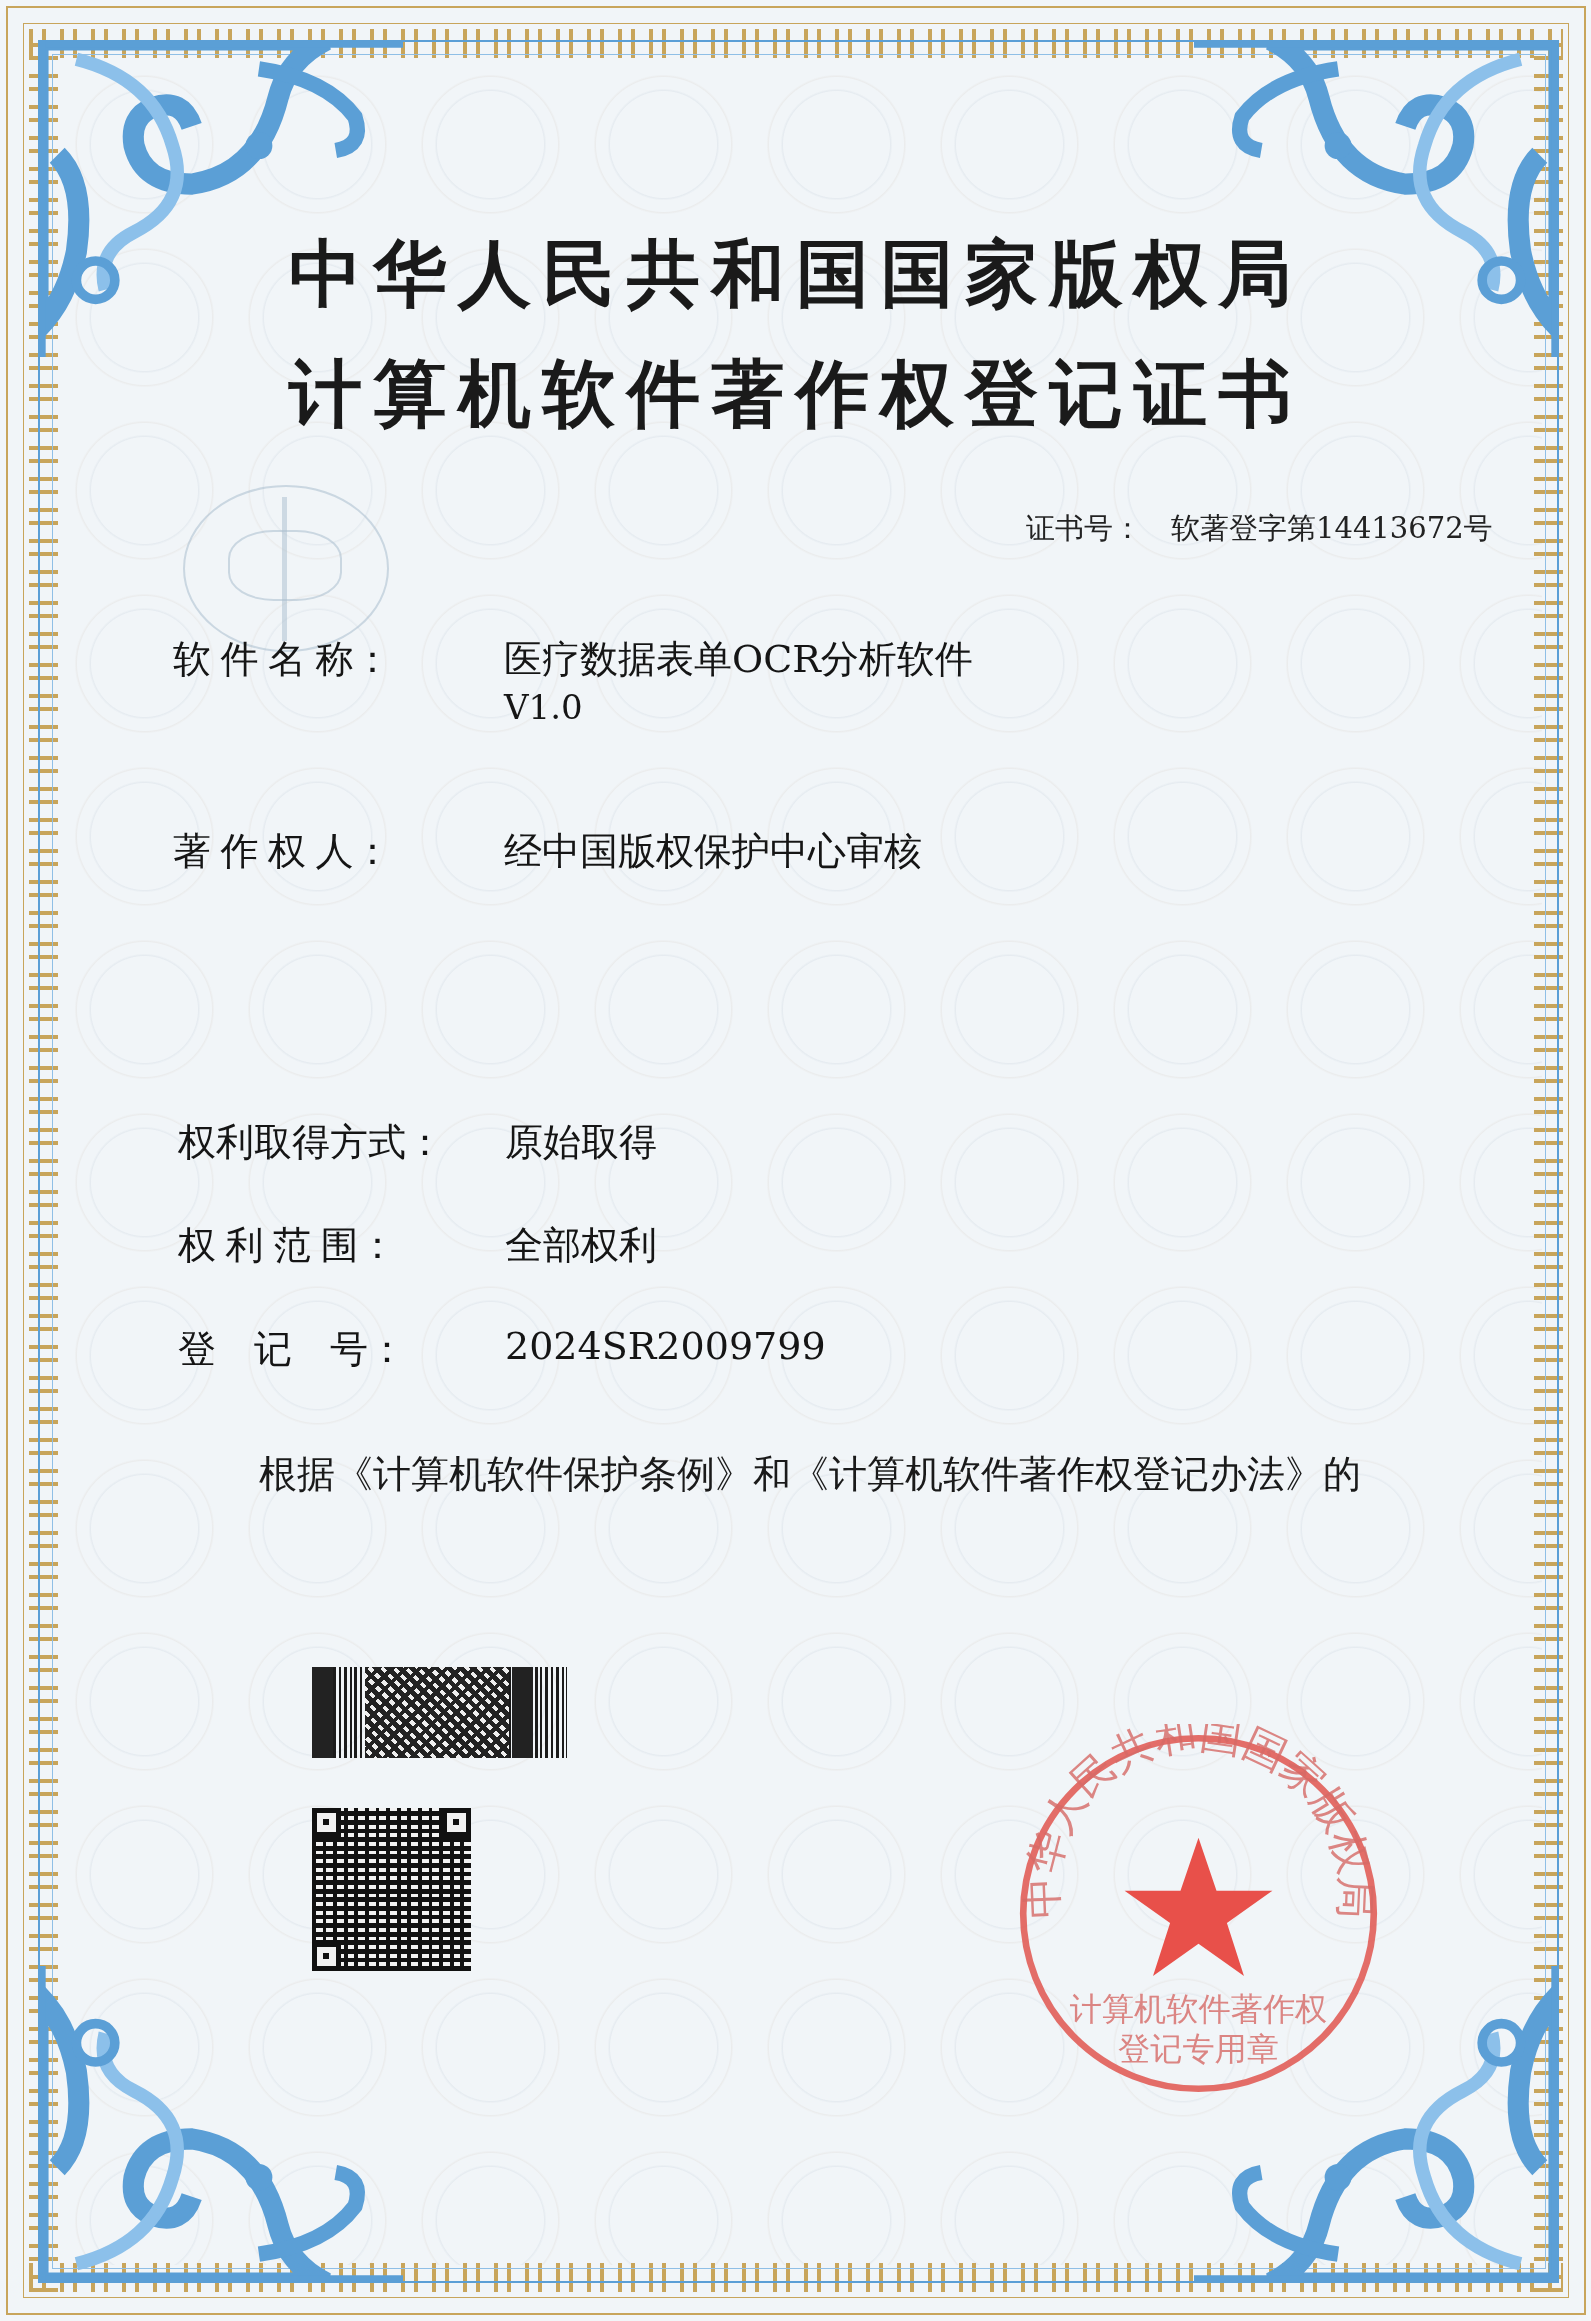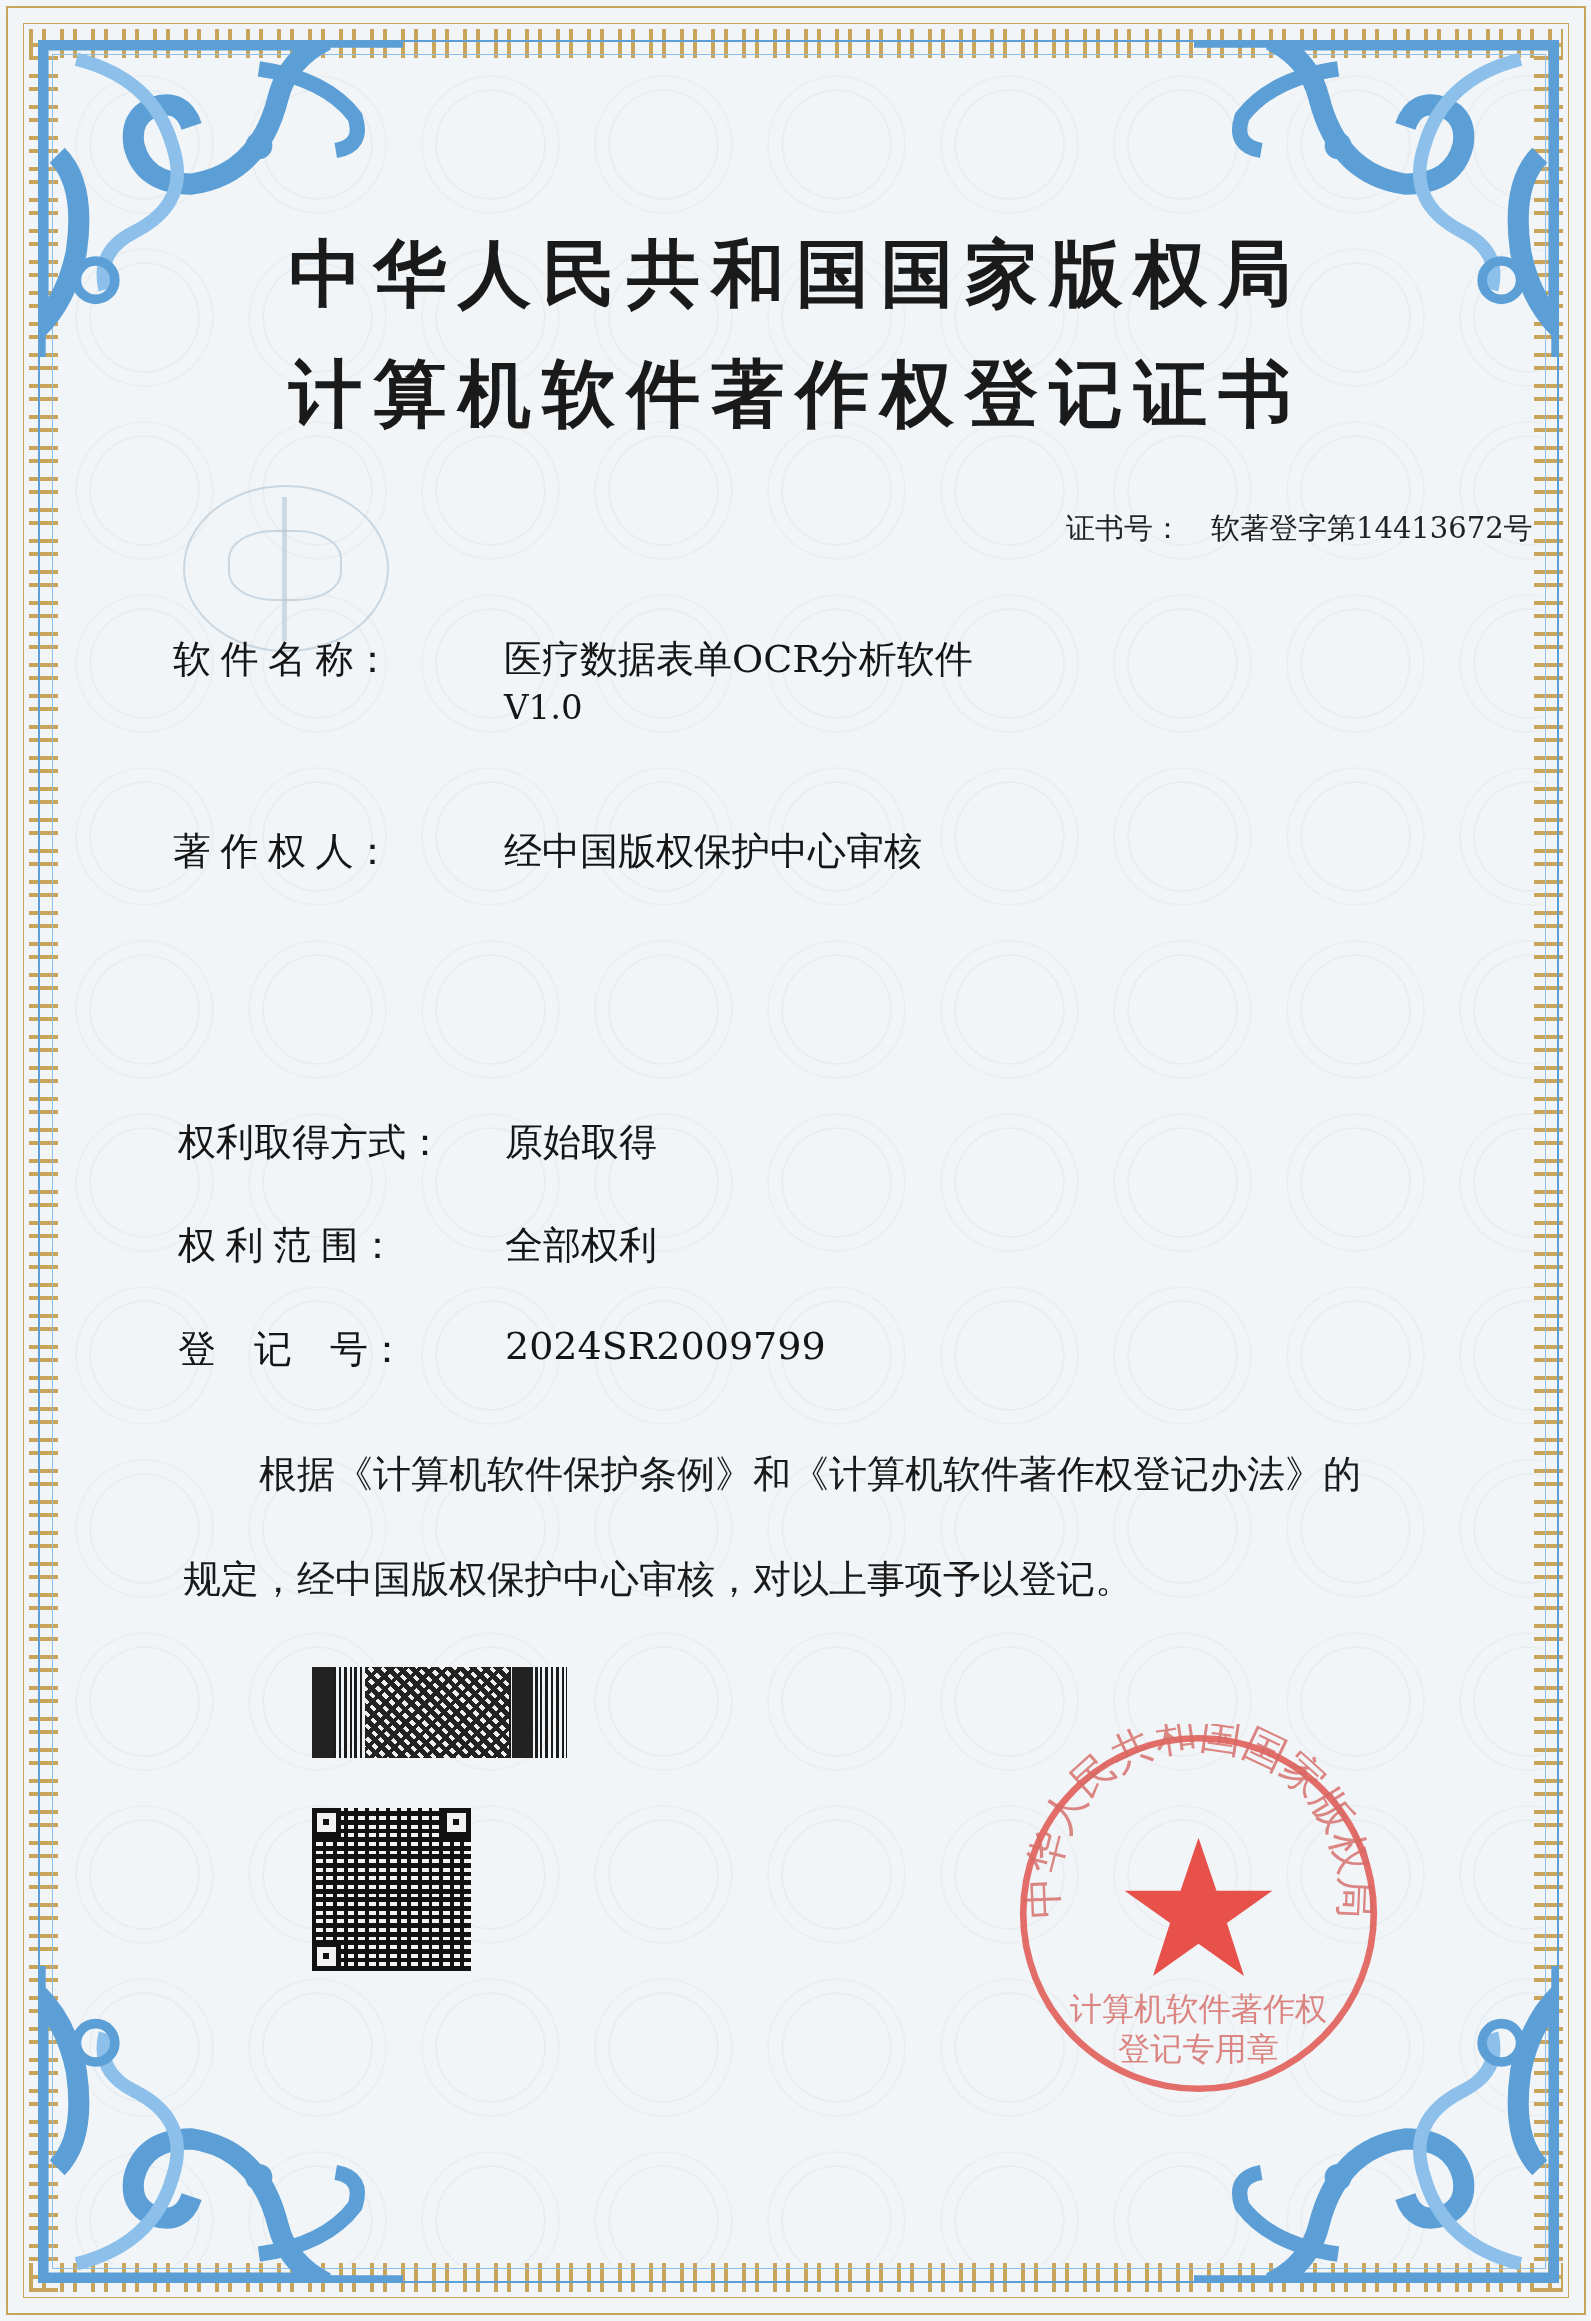--- a/index.html
+++ b/index.html
@@ -56,21 +56,21 @@
     position:absolute; left:0; right:0; text-align:center;
     font-family:"DejaVu Serif","Liberation Serif",serif;
     font-weight:bold; color:#1a1a1a;
     font-size:73px; letter-spacing:11.5px;
   }
   .title.l1 { top:226px; }
   .title.l2 { top:346px; }
 
   .cert-no {
     position:absolute; left:1026px; top:509px;
-    font-size:29px; color:#222;margin-left:40px;
+    font-size:29px; color:#222;
   }
   .cert-no .lbl { margin-right:29px; }
 
   .emblem {
     position:absolute; left:183px; top:485px; width:202px; height:163px;
     border:2.9px solid rgba(170,190,205,.55); border-radius:50%;
   }
   .emblem .e-in {
     position:absolute; left:43px; top:43px; width:110px; height:67px;
     border:2.9px solid rgba(170,190,205,.55); border-radius:40%;
@@ -207,21 +207,20 @@
     <span class="k">权 利 范 围：</span>
     <span class="v" style="left:327px">全部权利</span>
   </div>
 
   <div class="field f-reg">
     <span class="k">登    记    号：</span>
     <span class="v" style="left:327px">2024SR2009799</span>
   </div>
 
   <div class="statement s1">根据《计算机软件保护条例》和《计算机软件著作权登记办法》的</div>
-  <div class="statement s2">规定，经中国版权保护中心审核，对以上事项予以登记。</div>
 
   <div class="barcode">
     <div class="blk" style="left:0"></div>
     <div class="mid"></div>
     <div class="blk" style="left:200px"></div>
   </div>
 
   <div class="qr">
     <div class="fp" style="left:0;top:0"></div>
     <div class="fp" style="right:0;top:0"></div>

